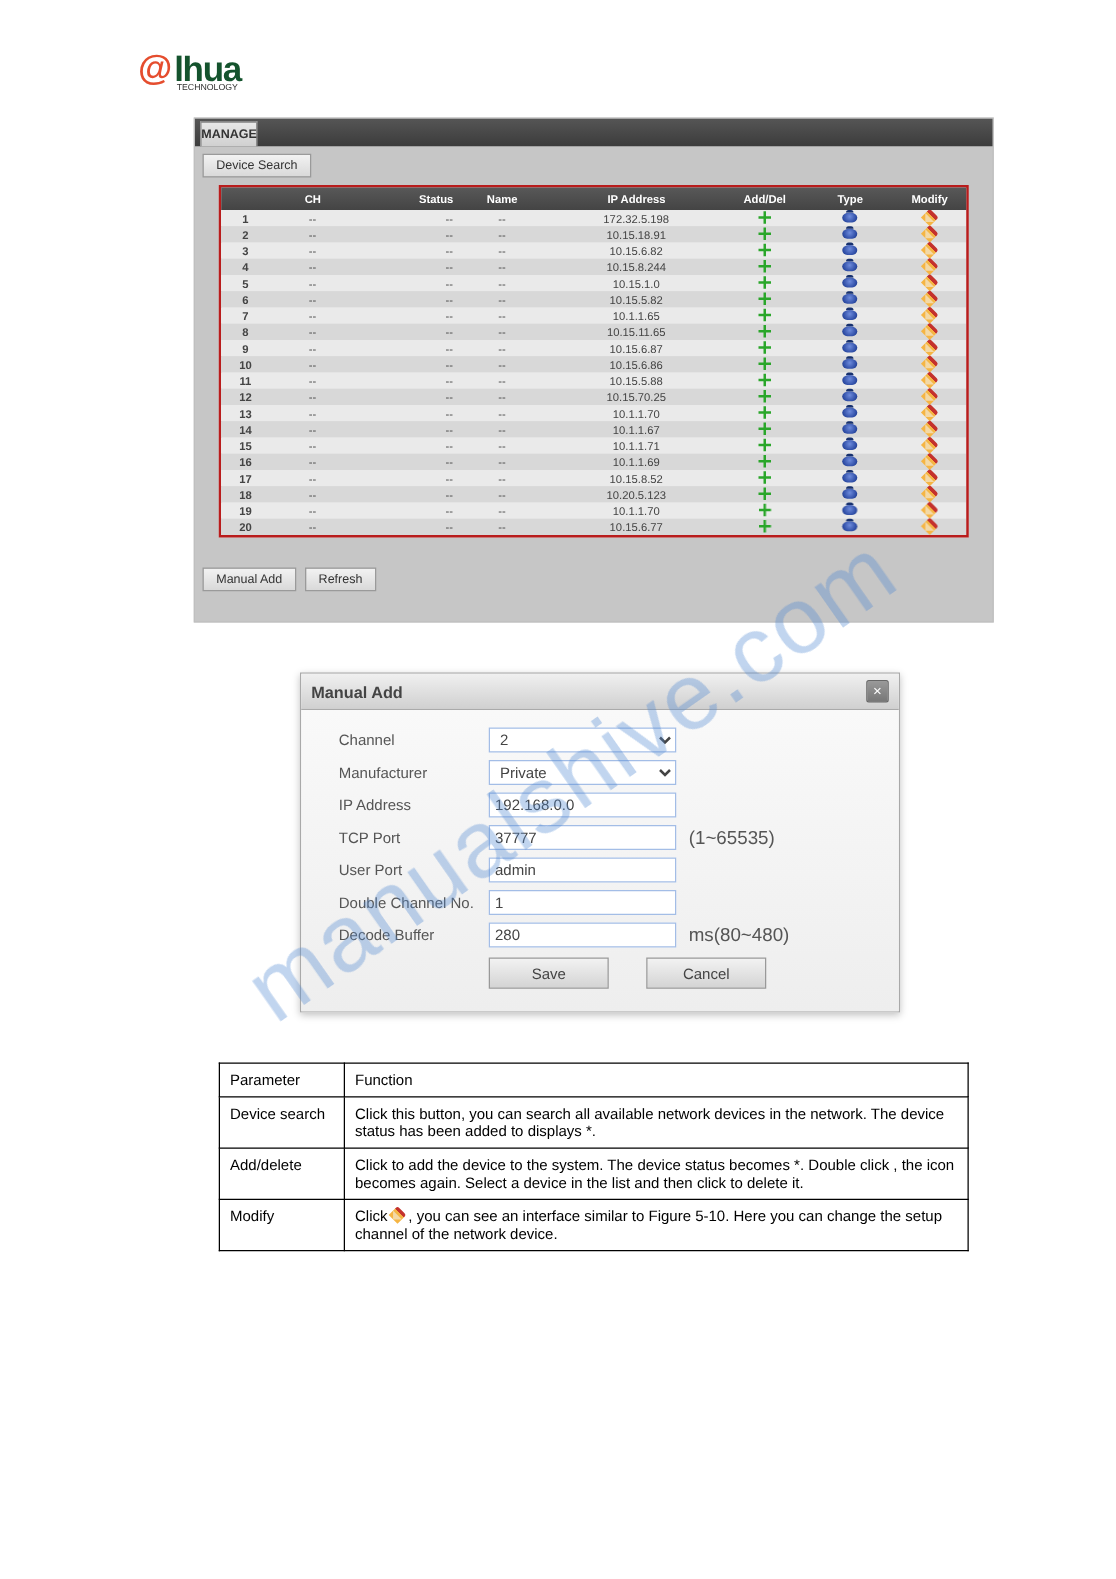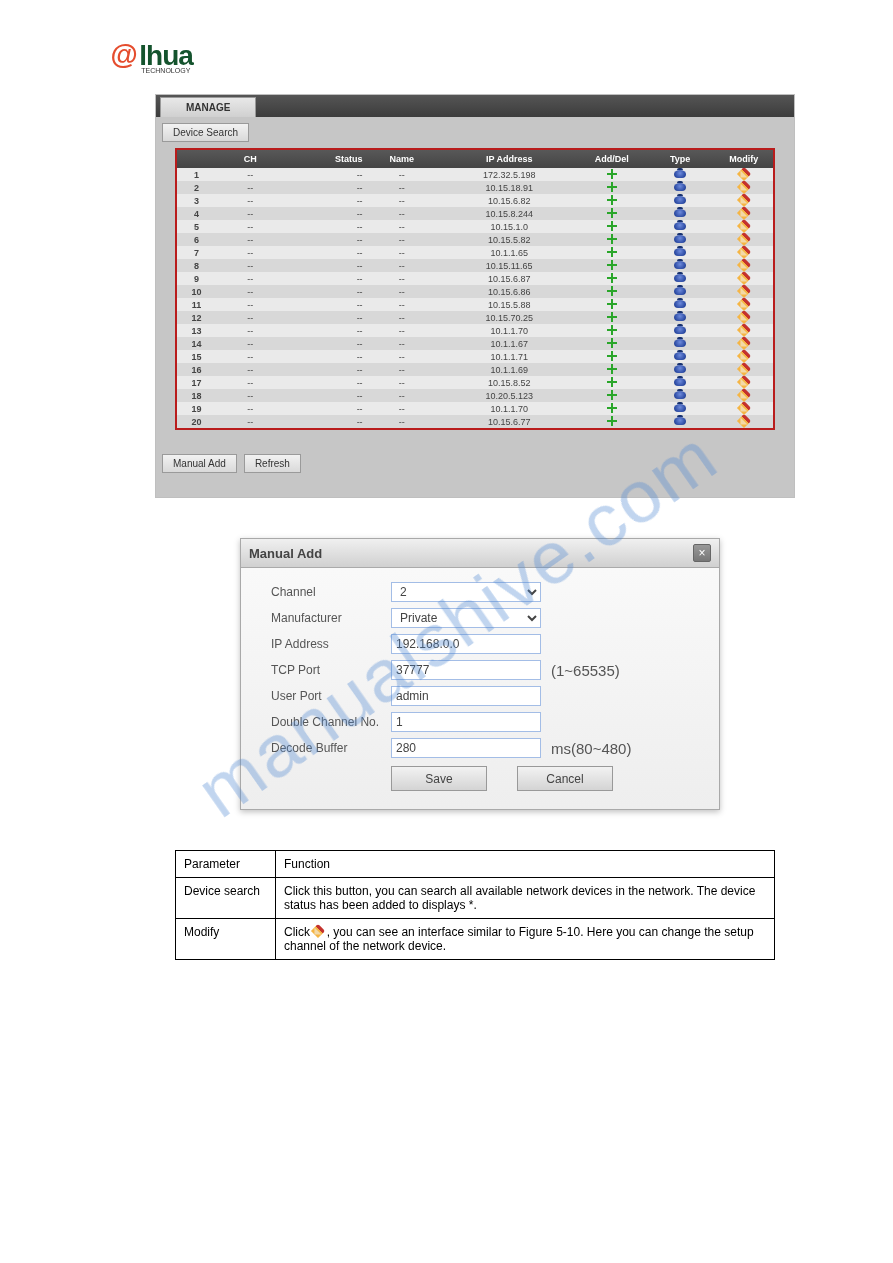--- a/index.html
+++ b/index.html
@@ -55,21 +55,21 @@
   .tab-bar {
     background: linear-gradient(#555, #3c3c3c);
     height: 22px;
     display: flex;
   }
   .tab {
     background: linear-gradient(#e8e8e8, #d0d0d0);
     color: #333;
     font-size: 10px;
     font-weight: bold;
-    padding: 4px 25px;
+    padding: 4px 0;
     margin: 2px 0 0 4px;
     border: 1px solid #999;
     border-bottom: none;
   }
   .toolbar {
     padding: 6px;
   }
   .btn {
     background: linear-gradient(#f2f2f2, #d9d9d9);
     border: 1px solid #9a9a9a;
@@ -555,20 +555,30 @@
   <div class="desc-table-wrap">
     <table class="desc-table">
       <tbody>
           <tr>
         <th style="width:100px">Parameter</th>
         <th>Function</th>
       </tr>
       <tr>
         <td>Device search</td>
         <td>Click this button, you can search all available network devices in the network. The device status has been added to displays *.</td>
+      </tr>
+      <tr>
+        <td>Add/delete</td>
+        <td>
+          <span>Click </span>
+          <span> to add the device to the system. The device status becomes *.
+Double click </span>
+          <span>, the icon becomes   again.
+Select a device in the list and then click   to delete it.</span>
+        </td>
       </tr>
       <tr>
         <td>Modify</td>
         <td>
           <span>Click </span>
           <span class="pencil-icon"></span>
           <span>, you can see an interface similar to Figure 5-10. Here you can change the setup channel of the network device.</span>
         </td>
       </tr>
     </tbody>

